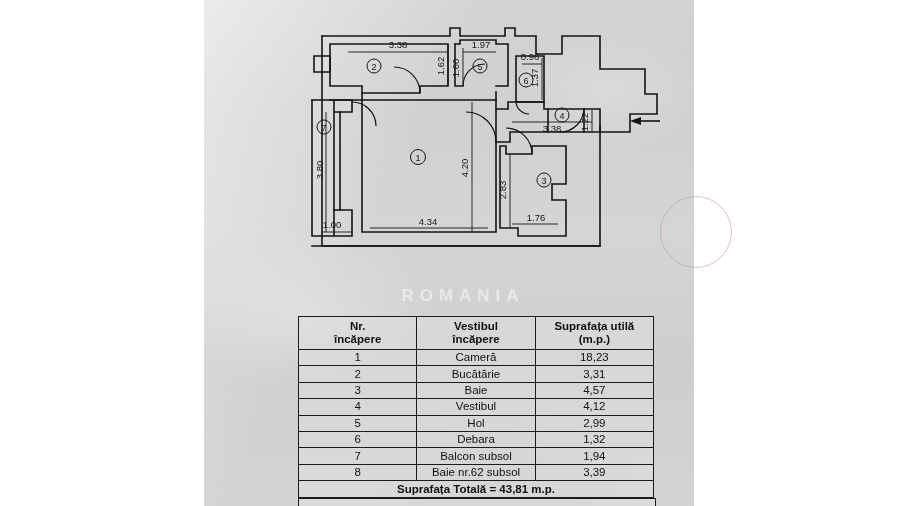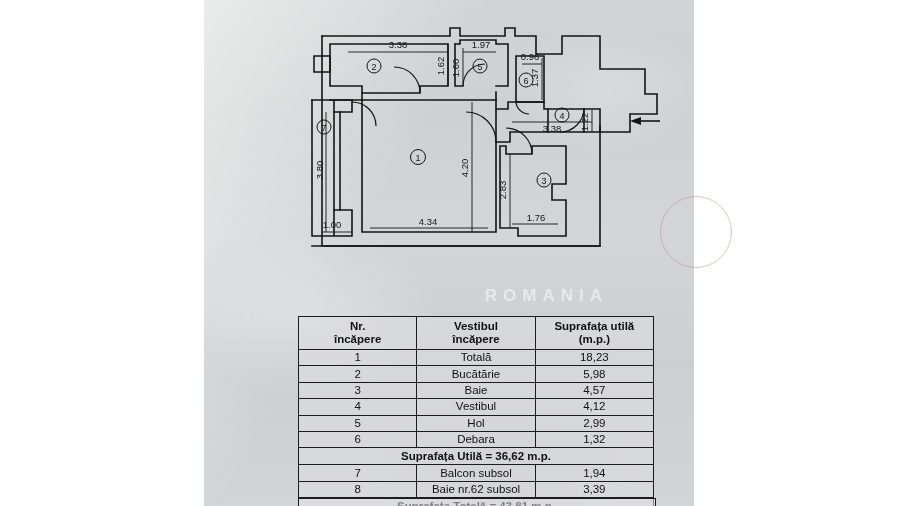--- a/index.html
+++ b/index.html
@@ -65,21 +65,21 @@
     font-weight: bold;
     letter-spacing: 2px;
     color: rgba(255,255,255,0.55);
     text-shadow: 0 1px 0 rgba(150,150,150,0.25);
     font-family: "Liberation Sans", sans-serif;
   }
   #wm-sub {
     position: absolute;
     left: 0; top: 68px;
     width: 290px;
-    text-align: right;
+    text-align: center;
     font-size: 17px;
     font-weight: bold;
     letter-spacing: 6px;
     color: rgba(255,255,255,0.50);
     font-family: "Liberation Sans", sans-serif;
   }
   
   #stamp {
     position: absolute;
     left: 660px;
@@ -310,27 +310,27 @@
           </th>
           <th>
             <div>Suprafața utilă</div>
             <div>(m.p.)</div>
           </th>
         </tr>
       </thead>
       <tbody>
         <tr>
           <td class="num">1</td>
-          <td class="nameC">Totală</td>
+          <td class="nameC">Cameră</td>
           <td class="area">18,23</td>
         </tr>
         <tr>
           <td class="num">2</td>
           <td class="nameC">Bucătărie</td>
-          <td class="area">5,98</td>
+          <td class="area">3,31</td>
         </tr>
         <tr>
           <td class="num">3</td>
           <td class="nameC">Baie</td>
           <td class="area">4,57</td>
         </tr>
         <tr>
           <td class="num">4</td>
           <td class="nameC">Vestibul</td>
           <td class="area">4,12</td>
@@ -338,23 +338,20 @@
         <tr>
           <td class="num">5</td>
           <td class="nameC">Hol</td>
           <td class="area">2,99</td>
         </tr>
         <tr>
           <td class="num">6</td>
           <td class="nameC">Debara</td>
           <td class="area">1,32</td>
         </tr>
-        <tr class="sum">
-          <td colspan="3">Suprafața Utilă = 36,62 m.p.</td>
-        </tr>
         <tr>
           <td class="num">7</td>
           <td class="nameC">Balcon  subsol</td>
           <td class="area">1,94</td>
         </tr>
         <tr>
           <td class="num">8</td>
           <td class="nameC">Baie nr.62  subsol</td>
           <td class="area">3,39</td>
         </tr>

